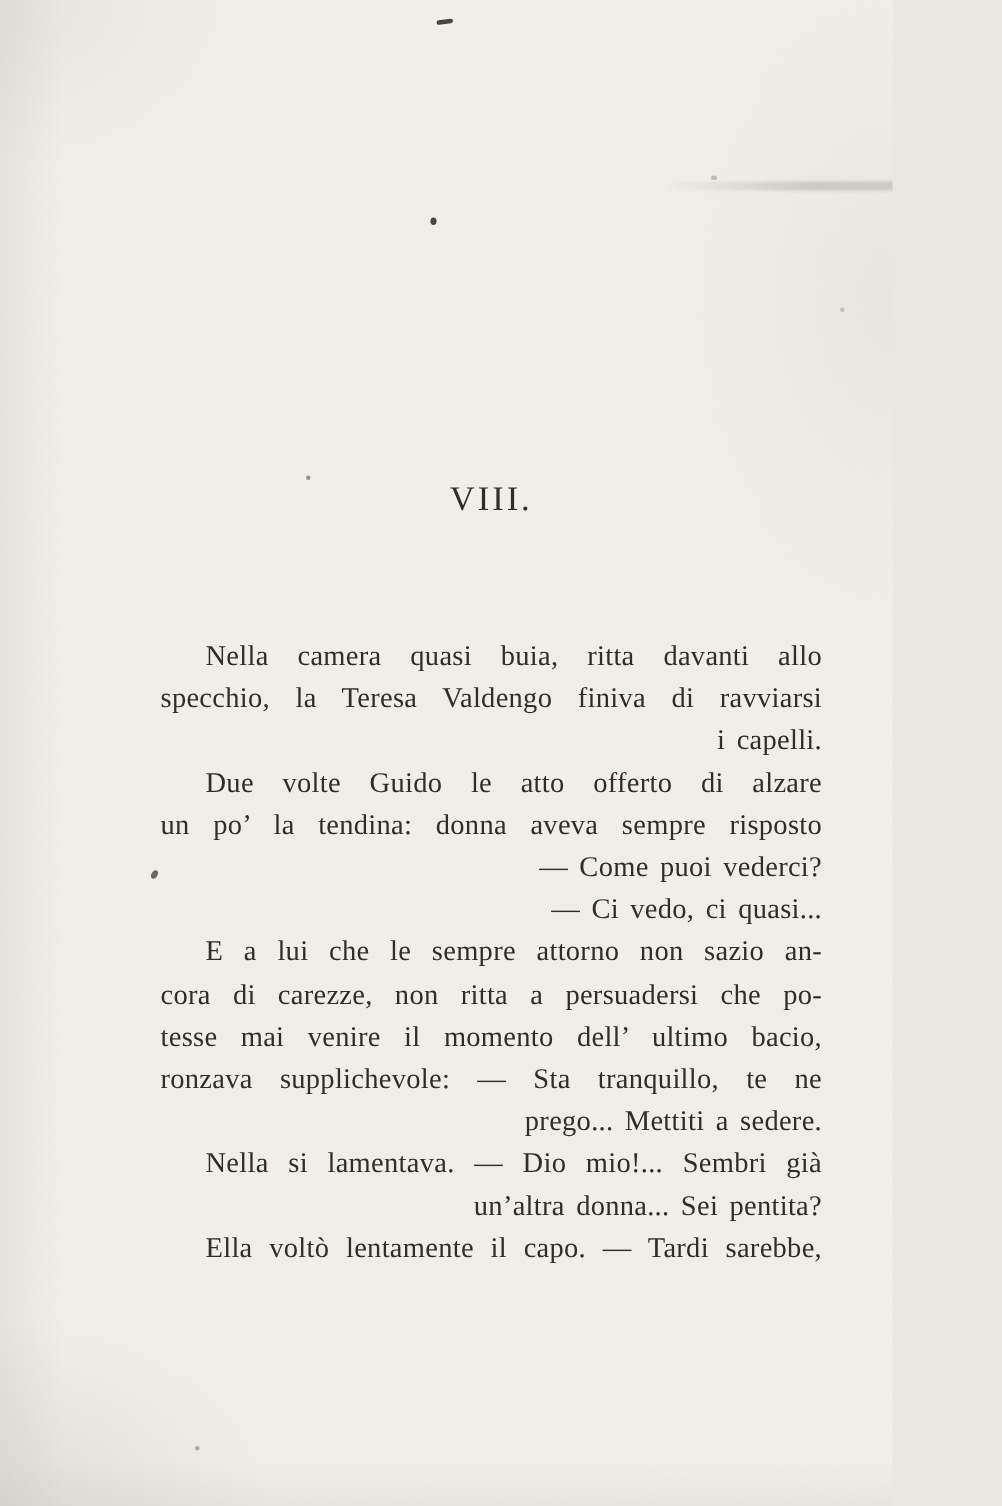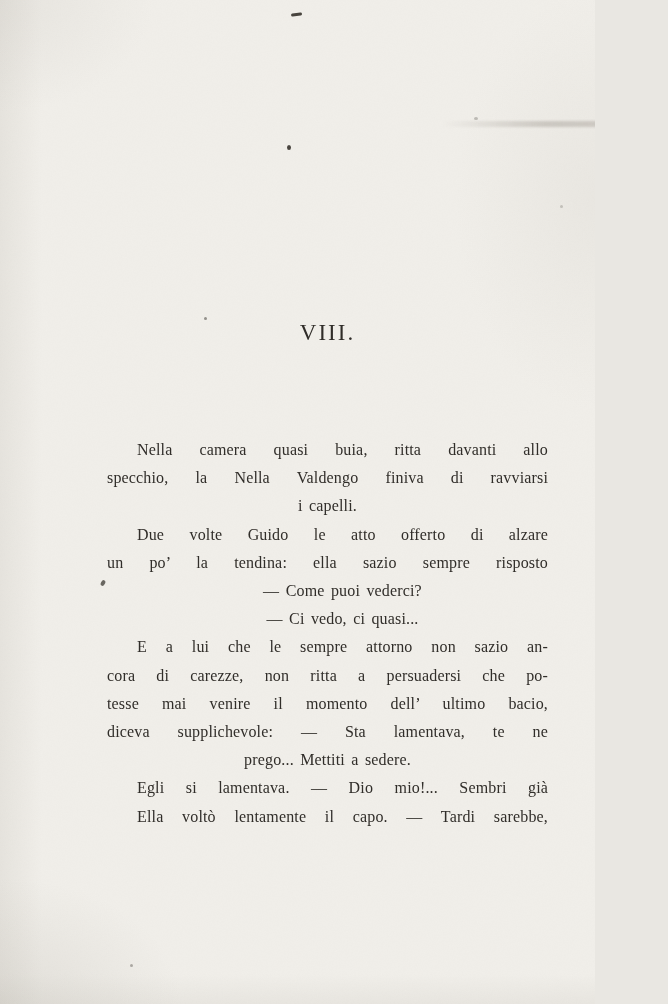--- a/index.html
+++ b/index.html
@@ -31,29 +31,28 @@
     font-size: 23px;
     line-height: 30px;
     letter-spacing: 2px;
     color: var(--ink, #2e2b27);
   }
   .text-block {
     position: absolute;
     top: 424px;
     left: 107px;
     width: 441px;
-    font-size: 16px;
+    font-size: 19px;
     line-height: 28.2px;
     word-spacing: 0.14em;
     letter-spacing: 0.01em;
-    margin-top: 12px;
   }
   .line {
     white-space: nowrap;
-    text-align: center;
+    text-align: right;
   }
   .line.j {
     text-align: justify;
     text-align-last: justify;
     text-justify: inter-word;
   }
   .line.i { text-indent: 30px; }
   .edge-line {
     position: absolute;
     top: 0; left: 660px;
@@ -74,32 +73,33 @@
 </style>
 </head>
 <body>
 
 <div class="page" style="--paper: #f1efea; --ink: #2e2b27; --edge-line: #3c3832;">
 
   <div class="heading">VIII.</div>
 
   <div class="text-block">
       <div class="line j i">Nella camera quasi buia, ritta davanti allo</div>
-      <div class="line j">specchio, la Nella Valdengo finiva di ravviarsi</div>
+      <div class="line j">specchio, la Teresa Valdengo finiva di ravviarsi</div>
       <div class="line">i capelli.</div>
       <div class="line j i">Due volte Guido le atto offerto di alzare</div>
-      <div class="line j">un po’ la tendina: ella sazio sempre risposto</div>
+      <div class="line j">un po’ la tendina: donna aveva sempre risposto</div>
       <div class="line i">— Come puoi vederci?</div>
       <div class="line i">— Ci vedo, ci quasi...</div>
       <div class="line j i">E a lui che le sempre attorno non sazio an-</div>
       <div class="line j">cora di carezze, non ritta a persuadersi che po-</div>
       <div class="line j">tesse mai venire il momento dell’ ultimo bacio,</div>
-      <div class="line j">diceva supplichevole: — Sta lamentava, te ne</div>
+      <div class="line j">ronzava supplichevole: — Sta tranquillo, te ne</div>
       <div class="line">prego... Mettiti a sedere.</div>
-      <div class="line j i">Egli si lamentava. — Dio mio!... Sembri già</div>
+      <div class="line j i">Nella si lamentava. — Dio mio!... Sembri già</div>
+      <div class="line">un’altra donna... Sei pentita?</div>
       <div class="line j i">Ella voltò lentamente il capo. — Tardi sarebbe,</div>
     </div>
 
   <div class="streak"></div>
 
   <div class="edge-line"></div>
   <div class="edge-thick" style="left:660px; top:0; width:4px; height:62px;"></div>
   <div class="edge-thick" style="left:660px; top:295px; width:4px; height:38px;"></div>
 
   <div class="ink-blob" style="left:655px; top:427px; width:7px; height:18px; transform:rotate(25deg);"></div>

